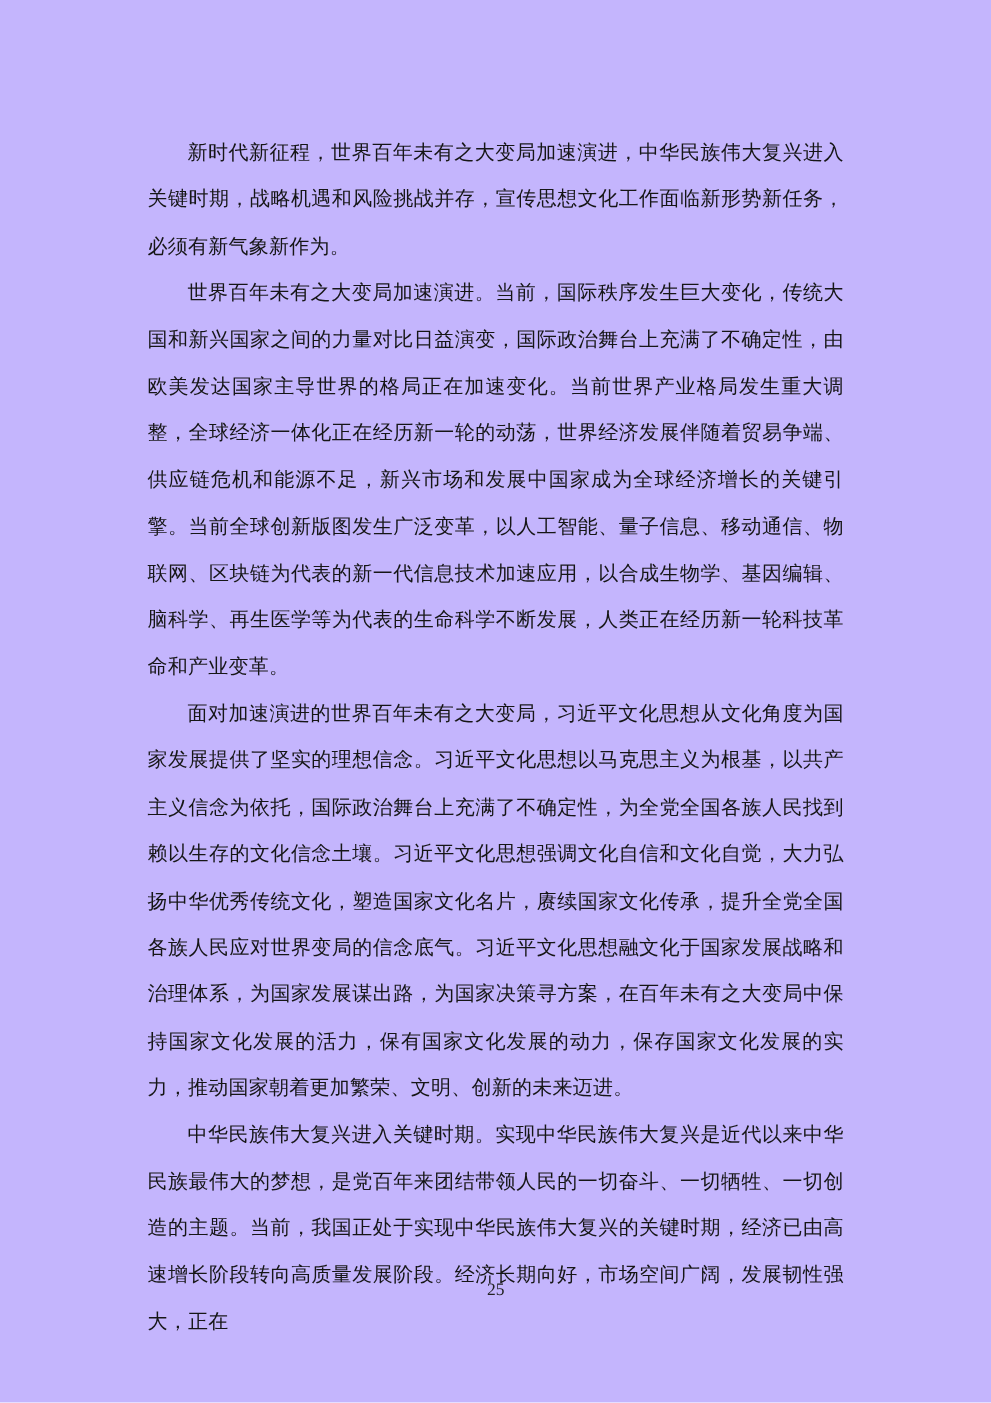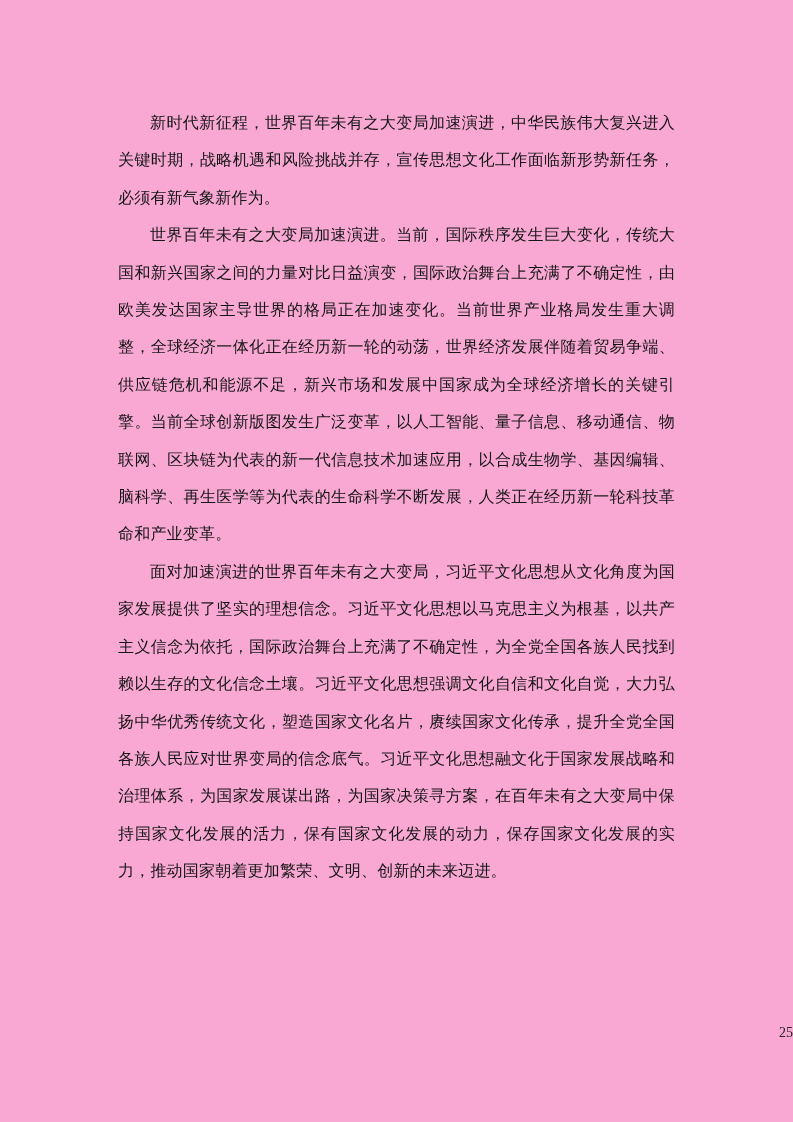--- a/index.html
+++ b/index.html
@@ -4,21 +4,21 @@
 <style>
   html, body {
     margin: 0;
     padding: 0;
     background: #ffffff;
   }
   .page {
     position: relative;
     width: 793px;
     height: 1122px;
-    background: #f9a8d4;
+    background: #c4b5fd;
     color: #000000;
     font-family: "Liberation Serif", "DejaVu Serif", serif;
     overflow: hidden;
   }
   .text-block {
     position: absolute;
     top: 104px;
     left: 118px;
     width: 557px;
     text-align: justify;
@@ -31,30 +31,31 @@
     line-height: 37.4px;
     text-indent: 2em;
     letter-spacing: 0.2px;
     color: #161616;
   }
   .page-number {
     position: absolute;
     top: 1025px;
     left: 0;
     width: 100%;
-    text-align: right;
+    text-align: center;
     font-size: 14px;
     line-height: 16px;
     color: #222222;
     font-family: "Liberation Serif", "DejaVu Serif", serif;
   }
 </style>
 </head>
 <body>
 
 <div class="page">
   <div class="text-block">
     <p class="para">新时代新征程，世界百年未有之大变局加速演进，中华民族伟大复兴进入关键时期，战略机遇和风险挑战并存，宣传思想文化工作面临新形势新任务，必须有新气象新作为。</p>
     <p class="para">世界百年未有之大变局加速演进。当前，国际秩序发生巨大变化，传统大国和新兴国家之间的力量对比日益演变，国际政治舞台上充满了不确定性，由欧美发达国家主导世界的格局正在加速变化。当前世界产业格局发生重大调整，全球经济一体化正在经历新一轮的动荡，世界经济发展伴随着贸易争端、供应链危机和能源不足，新兴市场和发展中国家成为全球经济增长的关键引擎。当前全球创新版图发生广泛变革，以人工智能、量子信息、移动通信、物联网、区块链为代表的新一代信息技术加速应用，以合成生物学、基因编辑、脑科学、再生医学等为代表的生命科学不断发展，人类正在经历新一轮科技革命和产业变革。</p>
     <p class="para">面对加速演进的世界百年未有之大变局，习近平文化思想从文化角度为国家发展提供了坚实的理想信念。习近平文化思想以马克思主义为根基，以共产主义信念为依托，国际政治舞台上充满了不确定性，为全党全国各族人民找到赖以生存的文化信念土壤。习近平文化思想强调文化自信和文化自觉，大力弘扬中华优秀传统文化，塑造国家文化名片，赓续国家文化传承，提升全党全国各族人民应对世界变局的信念底气。习近平文化思想融文化于国家发展战略和治理体系，为国家发展谋出路，为国家决策寻方案，在百年未有之大变局中保持国家文化发展的活力，保有国家文化发展的动力，保存国家文化发展的实力，推动国家朝着更加繁荣、文明、创新的未来迈进。</p>
+    <p class="para">中华民族伟大复兴进入关键时期。实现中华民族伟大复兴是近代以来中华民族最伟大的梦想，是党百年来团结带领人民的一切奋斗、一切牺牲、一切创造的主题。当前，我国正处于实现中华民族伟大复兴的关键时期，经济已由高速增长阶段转向高质量发展阶段。经济长期向好，市场空间广阔，发展韧性强大，正在</p>
   </div>
   <div class="page-number">25</div>
 </div>
 
 </body></html>

